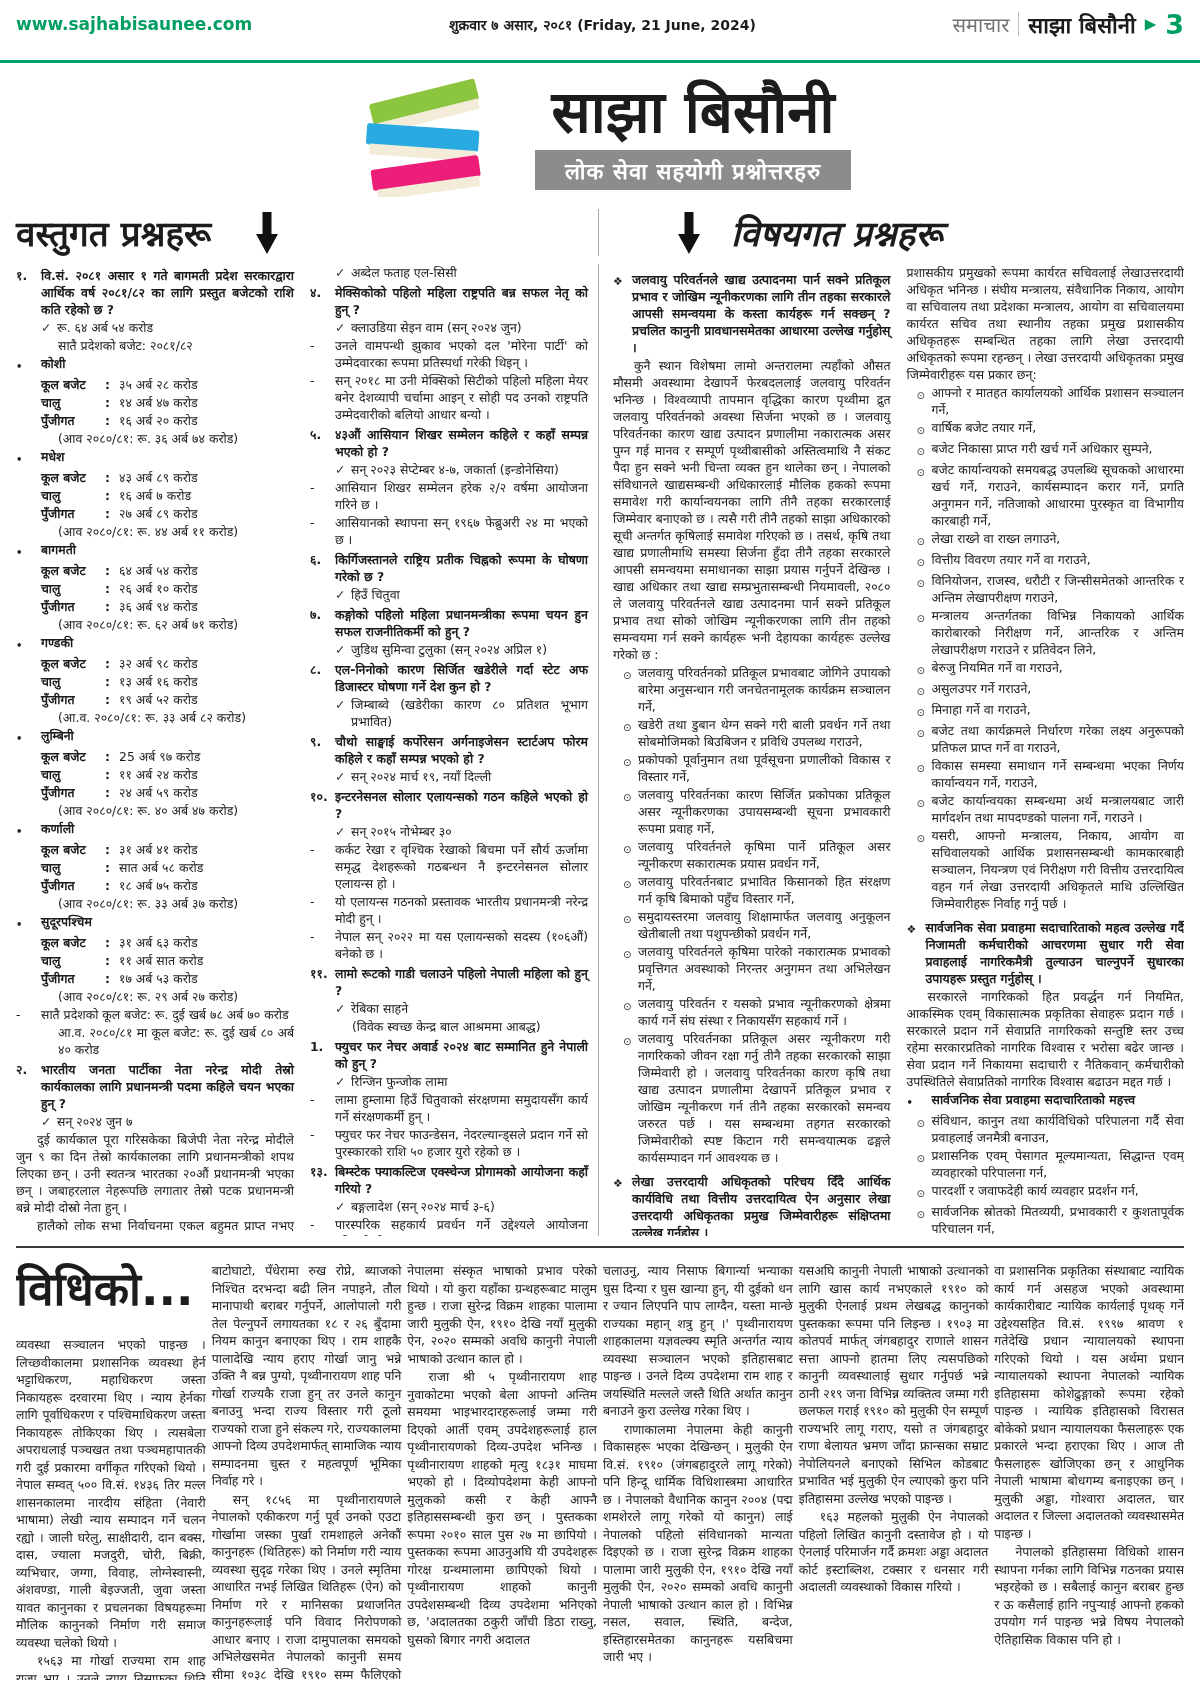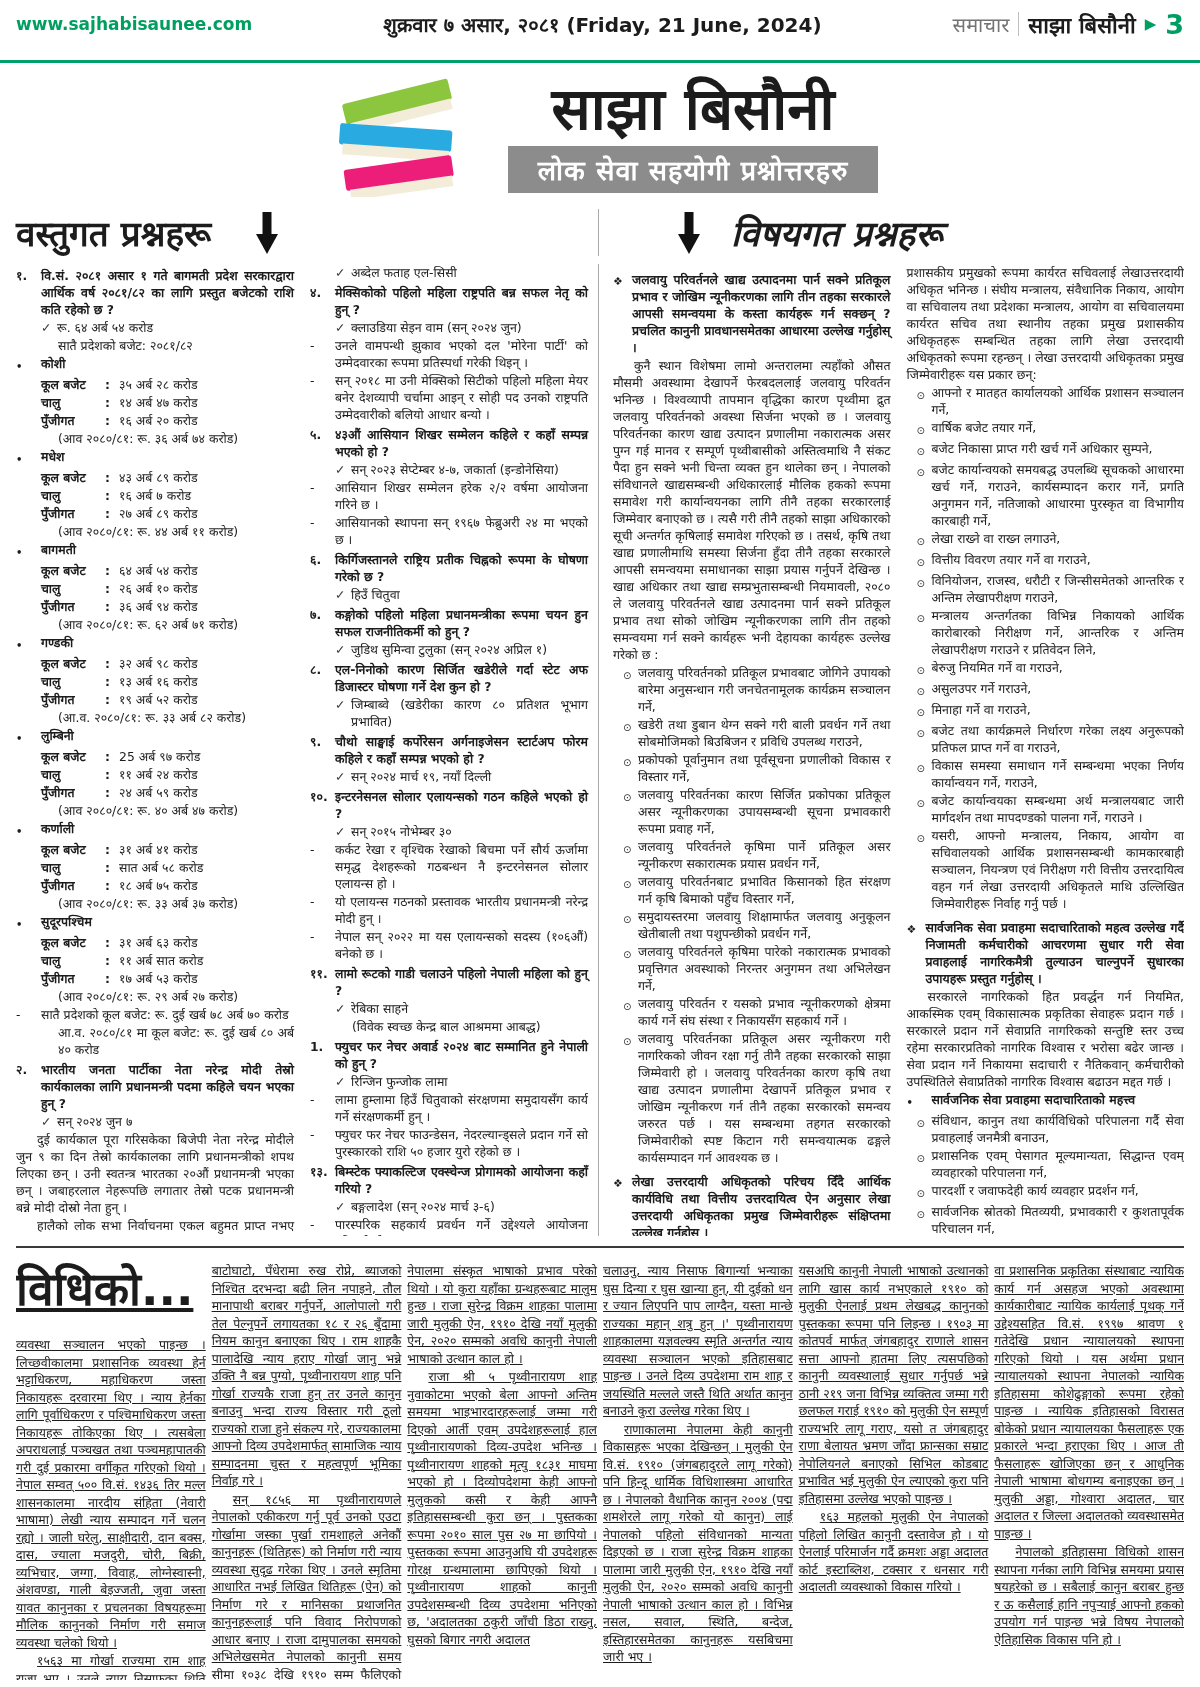--- a/index.html
+++ b/index.html
@@ -1,33 +1,33 @@
 <!DOCTYPE html>
 <html><head>
 <meta charset="utf-8">
 <style>
   html,body{margin:0;padding:0;background:#ffffff;}
   body{width:1200px;height:1687px;overflow:hidden;color:#1c1c1c;
        font-family:"DejaVu Sans","Liberation Sans",sans-serif;}
   
   .topbar{display:flex;align-items:center;justify-content:space-between;padding:9px 16px 21px;}
   .site-url{color:#009e60;font-weight:bold;font-size:17px;}
-  .top-date{font-size:20px;font-weight:bold;}
+  .top-date{font-size:14px;font-weight:bold;}
   .top-right{display:flex;align-items:center;gap:9px;}
   .section-label{color:#737373;font-size:20px;}
   .vbar{width:1px;height:24px;background:#bdbdbd;}
   .brand{font-size:22px;font-weight:bold;}
   .pg-arrow{color:#009e60;font-size:15px;line-height:1;}
   .page-num{color:#009e60;font-size:27px;font-weight:bold;line-height:1;}
   .rule{height:3px;background:#00a26a;}
   
   .masthead{display:flex;justify-content:center;align-items:center;gap:28px;padding:8px 0 6px;}
   .mast-text{display:flex;flex-direction:column;align-items:center;gap:7px;}
   .mast-title{font-size:58px;font-weight:bold;line-height:1.05;}
-  .mast-sub{background:#8c8c8c;color:#fff;font-size:27px;font-weight:bold;padding:5px 30px;letter-spacing:1px;}
+  .mast-sub{background:#8c8c8c;color:#fff;font-size:22px;font-weight:bold;padding:5px 30px;letter-spacing:1px;}
   
   .head-row{display:flex;margin:2px 16px 8px;}
   .head-left{width:572px;display:flex;align-items:center;gap:44px;border-right:1px solid #aaa;padding-right:10px;}
   .head-right{flex:1;display:flex;align-items:center;gap:30px;padding-left:78px;font-style:italic;}
   .sec-heading{font-size:35px;font-weight:bold;white-space:nowrap;}
   .arrow-icon svg{display:block;}
   
   .top-cols{display:flex;margin:0 16px;height:972px;overflow:hidden;}
   .half{display:flex;gap:16px;}
   .half.left{width:572px;border-right:1px solid #aaa;padding-right:10px;}
@@ -46,21 +46,21 @@
   .t-o .mk{width:15px;flex:none;font-size:10px;color:#333;padding-top:3px;}
   .t-sq{display:flex;font-weight:bold;margin-top:7px;}
   .t-sq .mk{width:19px;flex:none;font-size:11px;padding-top:2px;}
   .t-kv{display:flex;margin-left:25px;}
   .t-kv .k{width:64px;flex:none;font-weight:bold;}
   .t-kv .cl{width:14px;flex:none;font-weight:bold;}
   .t-s{margin-left:42px;}
   .t-p{text-indent:1.7em;}
   
   .bottom-wrap{margin:10px 16px 0;border-top:2px solid #3a3a3a;padding-top:14px;}
-  .bottom{display:flex;gap:6px;height:418px;overflow:hidden;text-decoration:underline;}
+  .bottom{display:flex;gap:6px;height:418px;overflow:hidden;}
   .bcol{flex:1;min-width:0;font-size:12.4px;line-height:17.5px;text-align:justify;}
   .vid-heading{font-size:46px;font-weight:bold;margin:4px 0 24px;line-height:1;}
 </style>
 </head>
 <body>
 
 <div class="topbar">
   <span class="site-url">www.sajhabisaunee.com</span>
   <span class="top-date">शुक्रवार ७ असार, २०८१ (Friday, 21 June, 2024)</span>
   <span class="top-right">
@@ -576,16 +576,16 @@
     <div class="bcol">
         <div class="blk t-pp">चलाउनु, न्याय निसाफ बिगार्न्या भन्याका घुस दिन्या र घुस खान्या हुन्, यी दुईको धन र ज्यान लिएपनि पाप लाग्दैन, यस्ता मान्छे राज्यका महान् शत्रु हुन् ।' पृथ्वीनारायण शाहकालमा यज्ञवल्क्य स्मृति अन्तर्गत न्याय व्यवस्था सञ्चालन भएको इतिहासबाट पाइन्छ । उनले दिव्य उपदेशमा राम शाह र जयस्थिति मल्लले जस्तै थिति अर्थात कानुन बनाउने कुरा उल्लेख गरेका थिए ।</div>
         <div class="blk t-p">राणाकालमा नेपालमा केही कानुनी विकासहरू भएका देखिन्छन् । मुलुकी ऐन वि.सं. १९१० (जंगबहादुरले लागू गरेको) पनि हिन्दू धार्मिक विधिशास्त्रमा आधारित छ । नेपालको वैधानिक कानुन २००४ (पद्म शमशेरले लागू गरेको यो कानुन) लाई नेपालको पहिलो संविधानको मान्यता दिइएको छ । राजा सुरेन्द्र विक्रम शाहका पालामा जारी मुलुकी ऐन, १९१० देखि नयाँ मुलुकी ऐन, २०२० सम्मको अवधि कानुनी नेपाली भाषाको उत्थान काल हो । विभिन्न नसल, सवाल, स्थिति, बन्देज, इस्तिहारसमेतका कानुनहरू यसबिचमा जारी भए ।</div>
       </div>
     <div class="bcol">
         <div class="blk t-pp">यसअघि कानुनी नेपाली भाषाको उत्थानको लागि खास कार्य नभएकाले १९१० को मुलुकी ऐनलाई प्रथम लेखबद्ध कानुनको पुस्तकका रूपमा पनि लिइन्छ । १९०३ मा कोतपर्व मार्फत् जंगबहादुर राणाले शासन सत्ता आफ्नो हातमा लिए त्यसपछिको कानुनी व्यवस्थालाई सुधार गर्नुपर्छ भन्ने ठानी २१९ जना विभिन्न व्यक्तित्व जम्मा गरी छलफल गराई १९१० को मुलुकी ऐन सम्पूर्ण राज्यभरि लागू गराए, यसो त जंगबहादुर राणा बेलायत भ्रमण जाँदा फ्रान्सका सम्राट नेपोलियनले बनाएको सिभिल कोडबाट प्रभावित भई मुलुकी ऐन ल्याएको कुरा पनि इतिहासमा उल्लेख भएको पाइन्छ ।</div>
         <div class="blk t-p">१६३ महलको मुलुकी ऐन नेपालको पहिलो लिखित कानुनी दस्तावेज हो । यो ऐनलाई परिमार्जन गर्दै क्रमशः अड्डा अदालत कोर्ट इस्टाब्लिश, टक्सार र धनसार गरी अदालती व्यवस्थाको विकास गरियो ।</div>
       </div>
     <div class="bcol">
         <div class="blk t-pp">वा प्रशासनिक प्रकृतिका संस्थाबाट न्यायिक कार्य गर्न असहज भएको अवस्थामा कार्यकारीबाट न्यायिक कार्यलाई पृथक् गर्ने उद्देश्यसहित वि.सं. १९९७ श्रावण १ गतेदेखि प्रधान न्यायालयको स्थापना गरिएको थियो । यस अर्थमा प्रधान न्यायालयको स्थापना नेपालको न्यायिक इतिहासमा कोशेढुङ्गाको रूपमा रहेको पाइन्छ । न्यायिक इतिहासको विरासत बोकेको प्रधान न्यायालयका फैसलाहरू एक प्रकारले भन्दा हराएका थिए । आज ती फैसलाहरू खोजिएका छन् र आधुनिक नेपाली भाषामा बोधगम्य बनाइएका छन् । मुलुकी अड्डा, गोश्वारा अदालत, चार अदालत र जिल्ला अदालतको व्यवस्थासमेत पाइन्छ ।</div>
-        <div class="blk t-p">नेपालको इतिहासमा विधिको शासन स्थापना गर्नका लागि विभिन्न समयमा प्रयास षयहरेको छ । सबैलाई कानुन बराबर हुन्छ र ऊ कसैलाई हानि नपुऱ्याई आफ्नो हकको उपयोग गर्न पाइन्छ भन्ने विषय नेपालको ऐतिहासिक विकास पनि हो ।</div>
+        <div class="blk t-p">नेपालको इतिहासमा विधिको शासन स्थापना गर्नका लागि विभिन्न गठनका प्रयास भइरहेको छ । सबैलाई कानुन बराबर हुन्छ र ऊ कसैलाई हानि नपुऱ्याई आफ्नो हकको उपयोग गर्न पाइन्छ भन्ने विषय नेपालको ऐतिहासिक विकास पनि हो ।</div>
       </div>
   </div>
 </div>
 
 </body></html>

